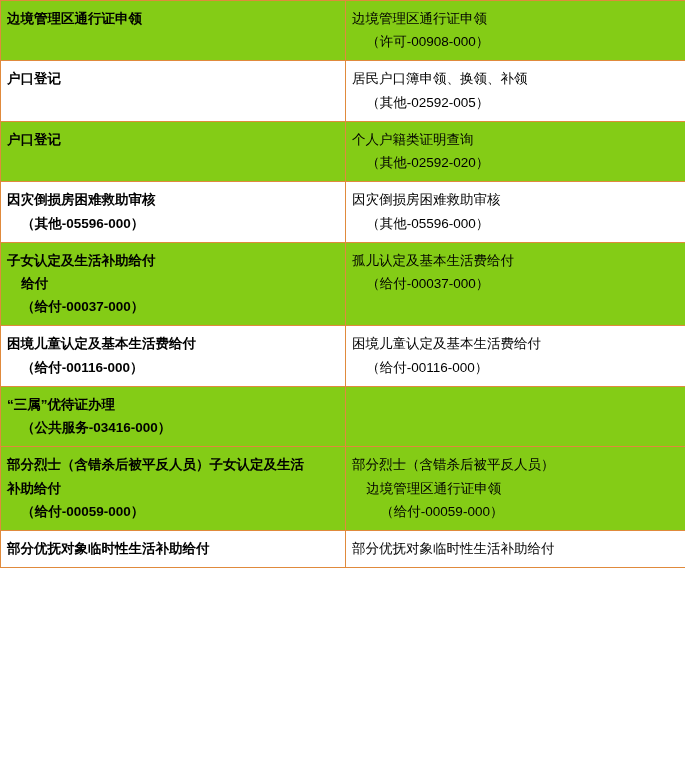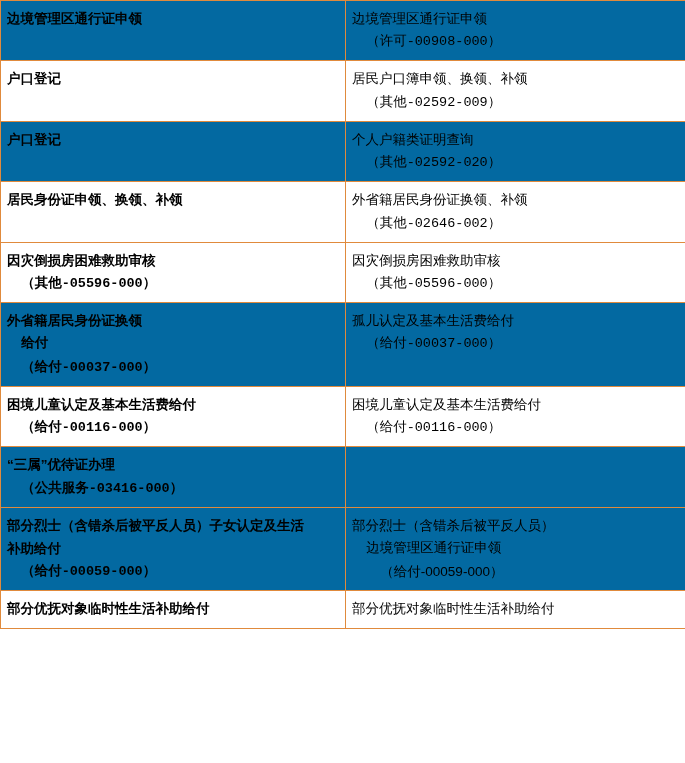--- a/index.html
+++ b/index.html
@@ -27,36 +27,36 @@
   table.gov-table td {
     border: 1px solid #e08a3c;
     vertical-align: top;
     padding: 6px 6px 7px 6px;
     font-size: 13.5px;
     line-height: 1.72;
     color: #000000;
     word-break: break-all;
   }
   tr.shade td {
-    background: #0369a1;
+    background: #84cc16;
   }
   tr.plain td {
     background: #ffffff;
   }
   td.left-cell {
     font-weight: bold;
   }
   td.right-cell {
     font-weight: normal;
   }
   .line {
     display: block;
     white-space: pre-wrap;
   }
-  .indent1 { padding-left: 1.05em; font-family: Liberation Mono, monospace; }
+  .indent1 { padding-left: 1.05em; }
   .indent2 { padding-left: 2.1em; }
 </style>
 </head>
 <body>
 
 <div id="sheet">
   <table class="gov-table">
     <colgroup>
       <col class="c1">
       <col class="c2">
@@ -70,54 +70,45 @@
             <span class="line">边境管理区通行证申领</span>
             <span class="line indent1">（许可-00908-000）</span>
           </td>
         </tr>
         <tr class="plain">
           <td class="left-cell">
             <span class="line">户口登记</span>
           </td>
           <td class="right-cell">
             <span class="line">居民户口簿申领、换领、补领</span>
-            <span class="line indent1">（其他-02592-009）</span>
+            <span class="line indent1">（其他-02592-005）</span>
           </td>
         </tr>
         <tr class="shade">
           <td class="left-cell">
             <span class="line">户口登记</span>
           </td>
           <td class="right-cell">
             <span class="line">个人户籍类证明查询</span>
             <span class="line indent1">（其他-02592-020）</span>
-          </td>
-        </tr>
-        <tr class="plain">
-          <td class="left-cell">
-            <span class="line">居民身份证申领、换领、补领</span>
-          </td>
-          <td class="right-cell">
-            <span class="line">外省籍居民身份证换领、补领</span>
-            <span class="line indent1">（其他-02646-002）</span>
           </td>
         </tr>
         <tr class="plain">
           <td class="left-cell">
             <span class="line">因灾倒损房困难救助审核</span>
             <span class="line indent1">（其他-05596-000）</span>
           </td>
           <td class="right-cell">
             <span class="line">因灾倒损房困难救助审核</span>
             <span class="line indent1">（其他-05596-000）</span>
           </td>
         </tr>
         <tr class="shade">
           <td class="left-cell">
-            <span class="line">外省籍居民身份证换领</span>
+            <span class="line">子女认定及生活补助给付</span>
             <span class="line indent1">给付</span>
             <span class="line indent1">（给付-00037-000）</span>
           </td>
           <td class="right-cell">
             <span class="line">孤儿认定及基本生活费给付</span>
             <span class="line indent1">（给付-00037-000）</span>
           </td>
         </tr>
         <tr class="plain">
           <td class="left-cell">

